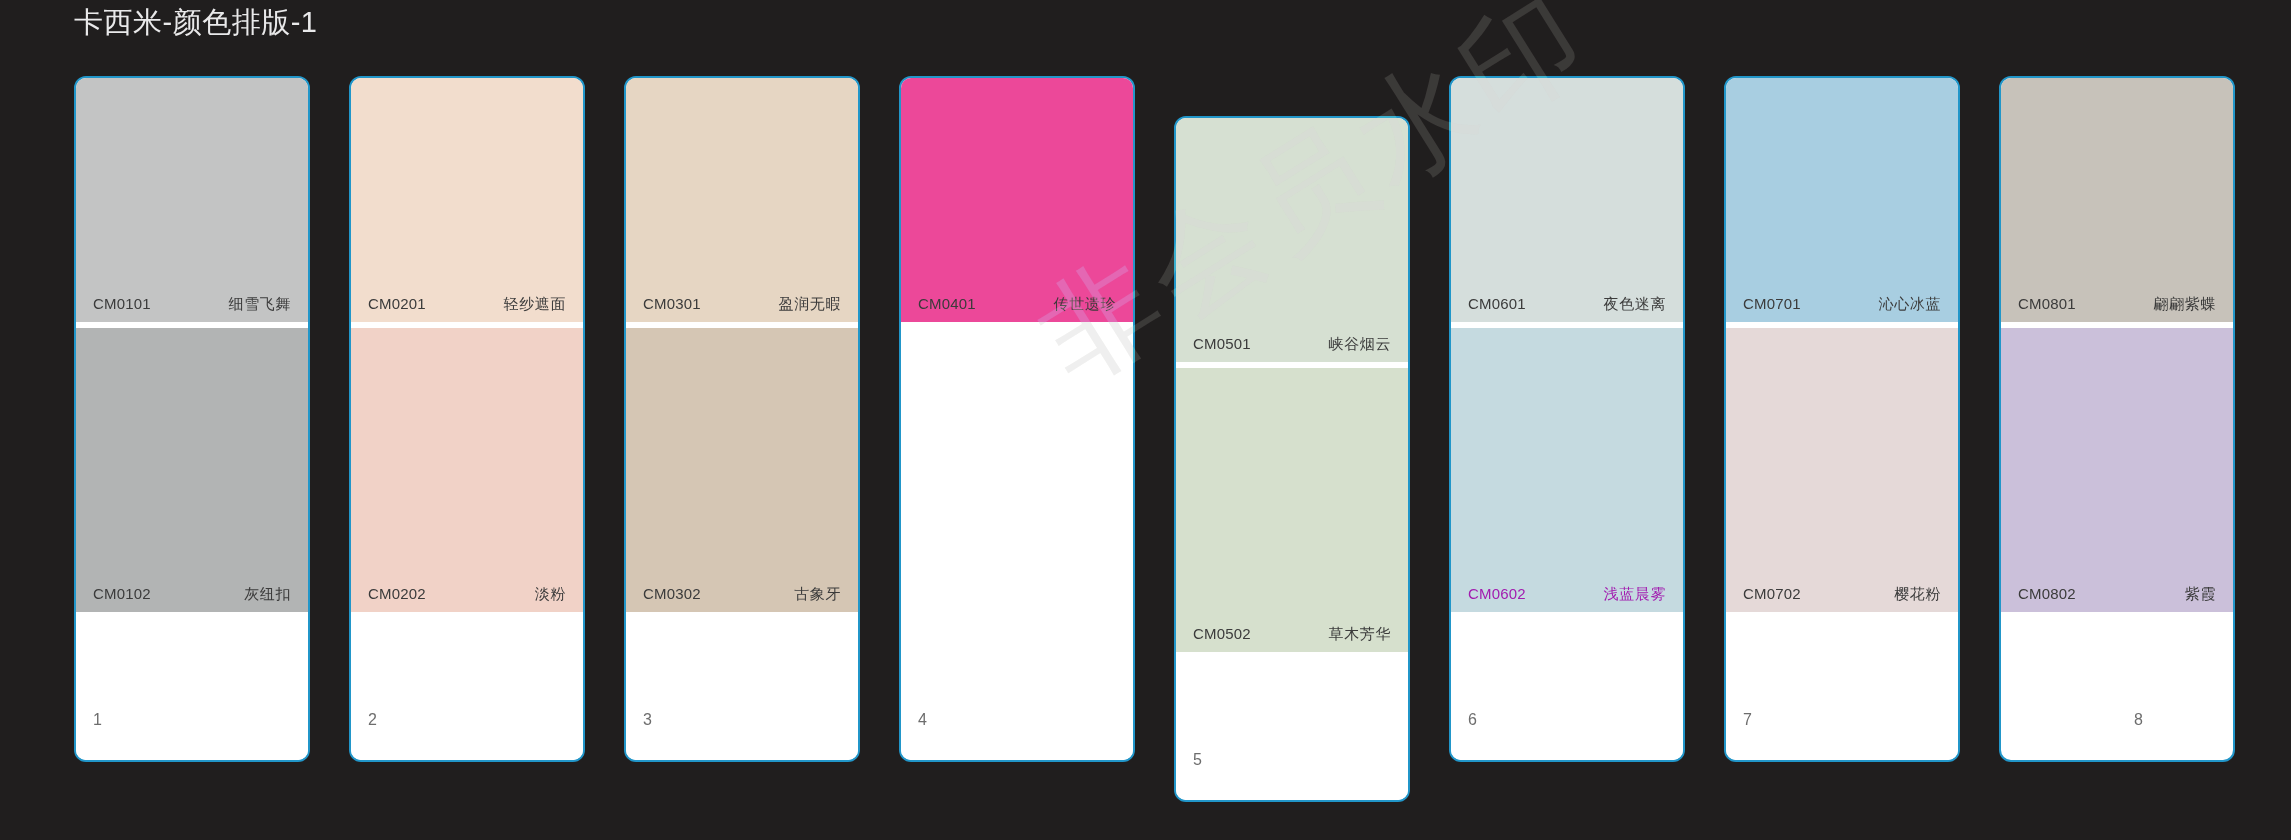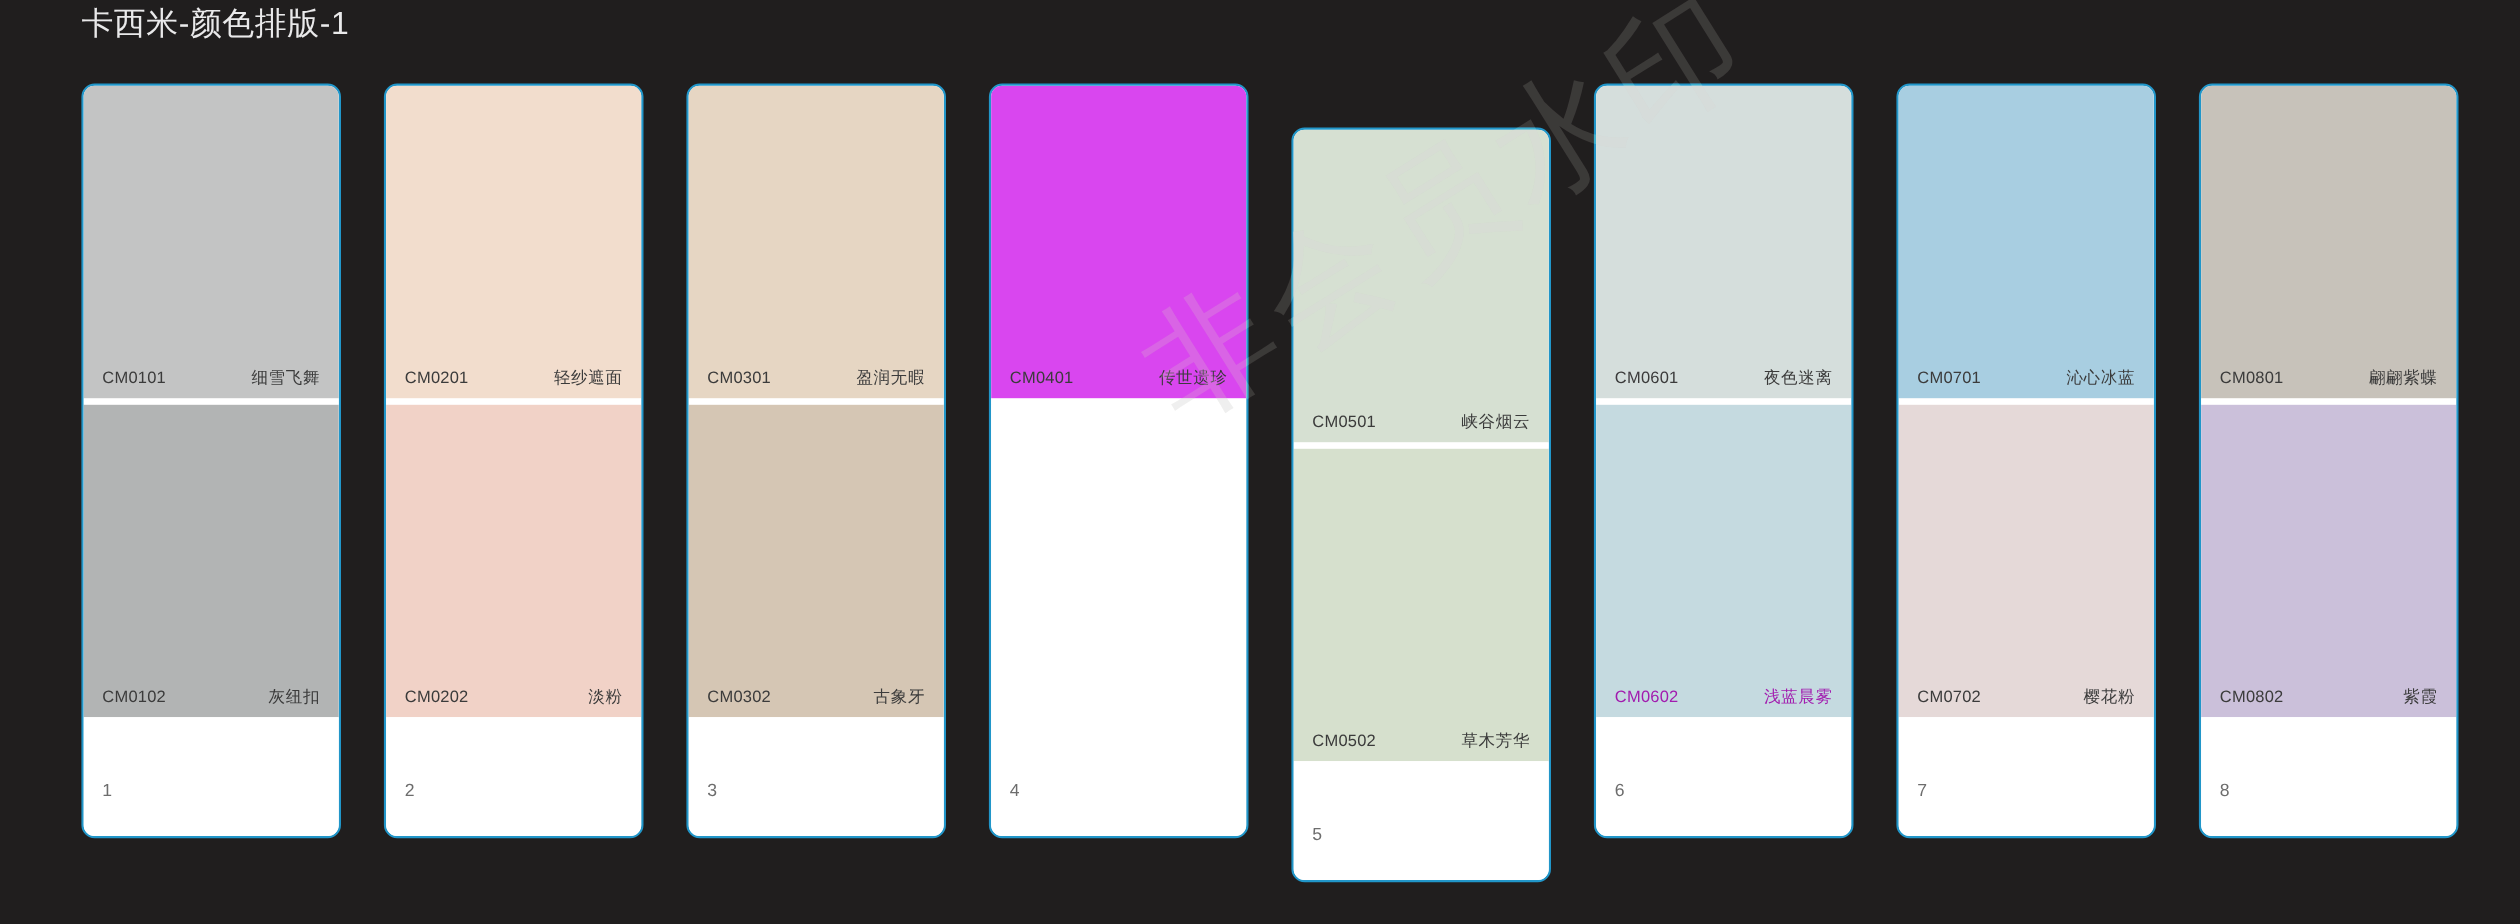--- a/index.html
+++ b/index.html
@@ -54,21 +54,21 @@
     position: relative;
     flex: 0 0 236px;
   }
 
   
   .swatch {
     position: relative;
     width: 100%;
     display: block;
   }
-  .swatch-top    { height: 284px; }
+  .swatch-top    { height: 244px; }
   .swatch-bottom { height: 284px; padding-left: 17px; }
 
   .swatch-divider {
     height: 6px;
     width: 100%;
     background: #ffffff;
     flex: 0 0 6px;
   }
 
   .swatch-label {
@@ -195,21 +195,21 @@
         <div class="swatch-label" style="color: rgb(59, 59, 59);">
           <span class="swatch-code">CM0302</span>
           <span class="swatch-name">古象牙</span>
         </div>
       </div>
       <div class="card-footer">
         <div class="card-index" style="color: rgb(109, 109, 109);">3</div>
       </div>
     </div>
     <div class="palette-card" style="border-color: rgb(33, 150, 201); background: rgb(255, 255, 255);">
-      <div class="swatch swatch-top" style="background: #d946ef;">
+      <div class="swatch swatch-top" style="background: #ec4899;">
         <div class="swatch-label" style="color: rgb(59, 59, 59);">
           <span class="swatch-code">CM0401</span>
           <span class="swatch-name">传世遗珍</span>
         </div>
       </div>
       <div class="swatch-divider" style="background: rgb(255, 255, 255);"></div>
       <div class="card-footer">
         <div class="card-index" style="color: rgb(109, 109, 109);">4</div>
       </div>
     </div>
@@ -260,21 +260,21 @@
       <div class="swatch swatch-bottom" style="background: rgb(229, 217, 216);">
         <div class="swatch-label" style="color: rgb(59, 59, 59);">
           <span class="swatch-code">CM0702</span>
           <span class="swatch-name">樱花粉</span>
         </div>
       </div>
       <div class="card-footer">
         <div class="card-index" style="color: rgb(109, 109, 109);">7</div>
       </div>
     </div>
-    <div class="palette-card" style="border-color: rgb(33, 150, 201); background: rgb(255, 255, 255);">
+    <div class="palette-card" style="border-color: rgb(33, 150, 201); background: rgb(255, 255, 255); align-items: center;">
       <div class="swatch swatch-top" style="background: rgb(199, 194, 186);">
         <div class="swatch-label" style="color: rgb(59, 59, 59);">
           <span class="swatch-code">CM0801</span>
           <span class="swatch-name">翩翩紫蝶</span>
         </div>
       </div>
       <div class="swatch-divider" style="background: rgb(255, 255, 255);"></div>
       <div class="swatch swatch-bottom" style="background: rgb(203, 192, 218);">
         <div class="swatch-label" style="color: rgb(59, 59, 59);">
           <span class="swatch-code">CM0802</span>

